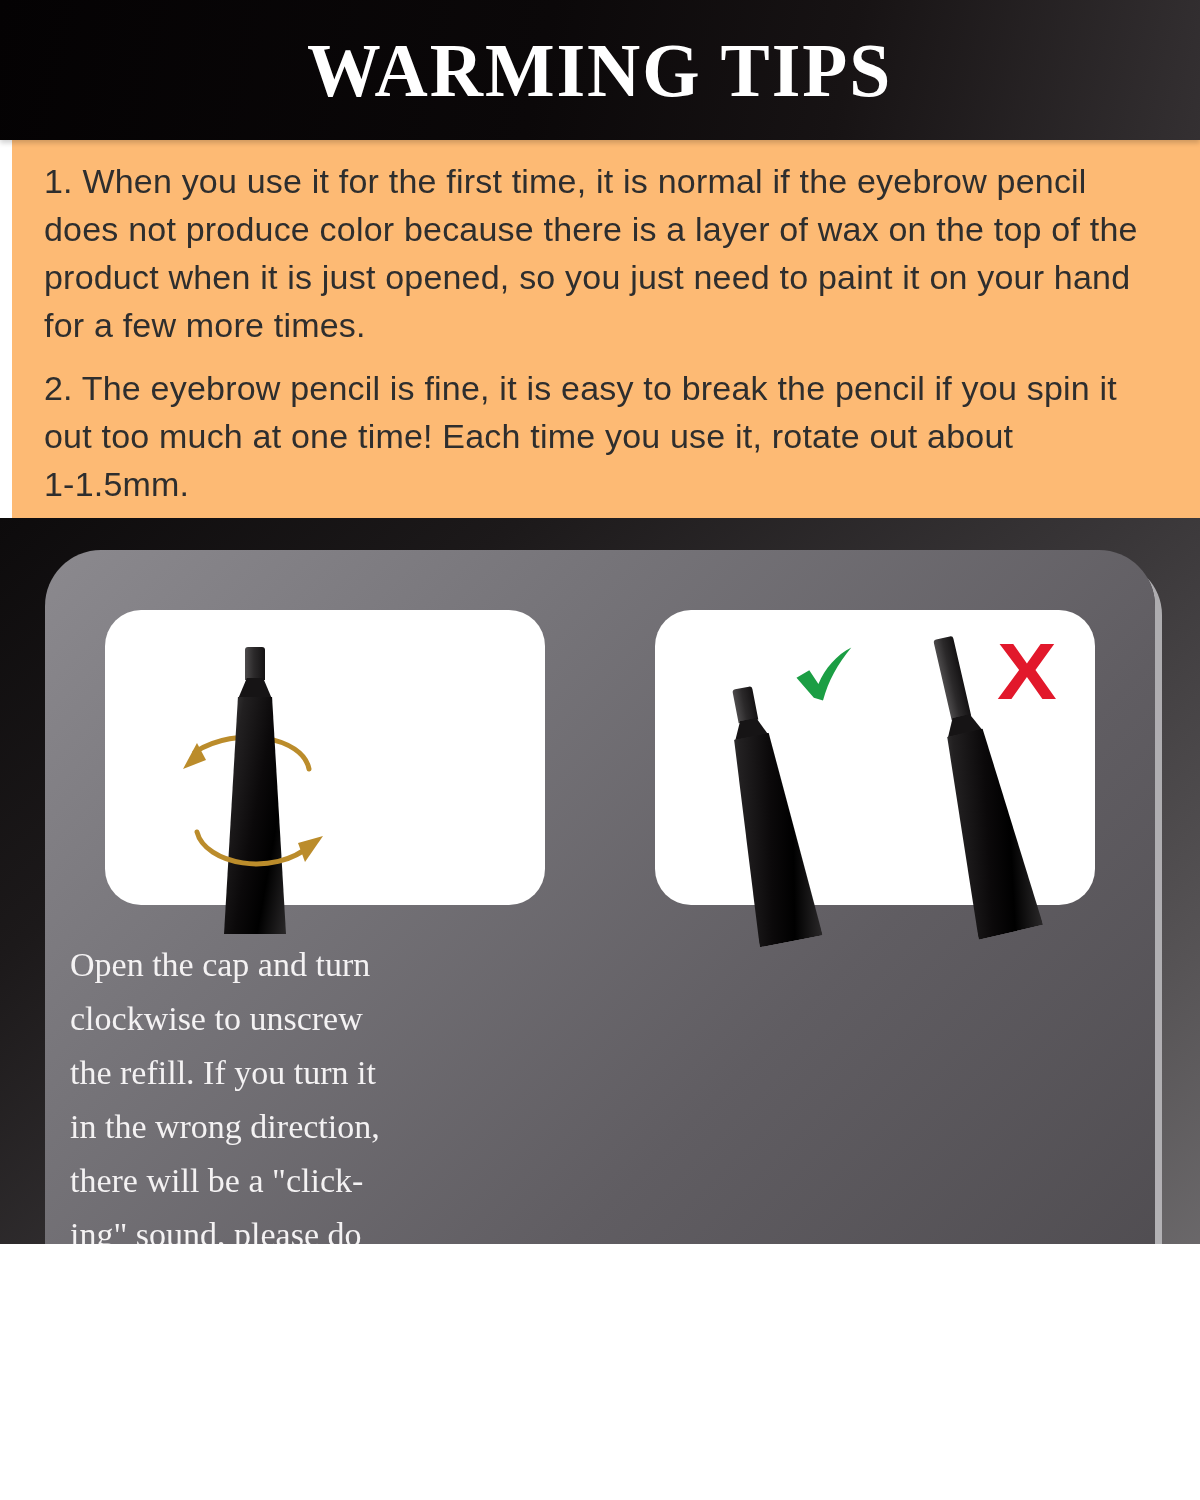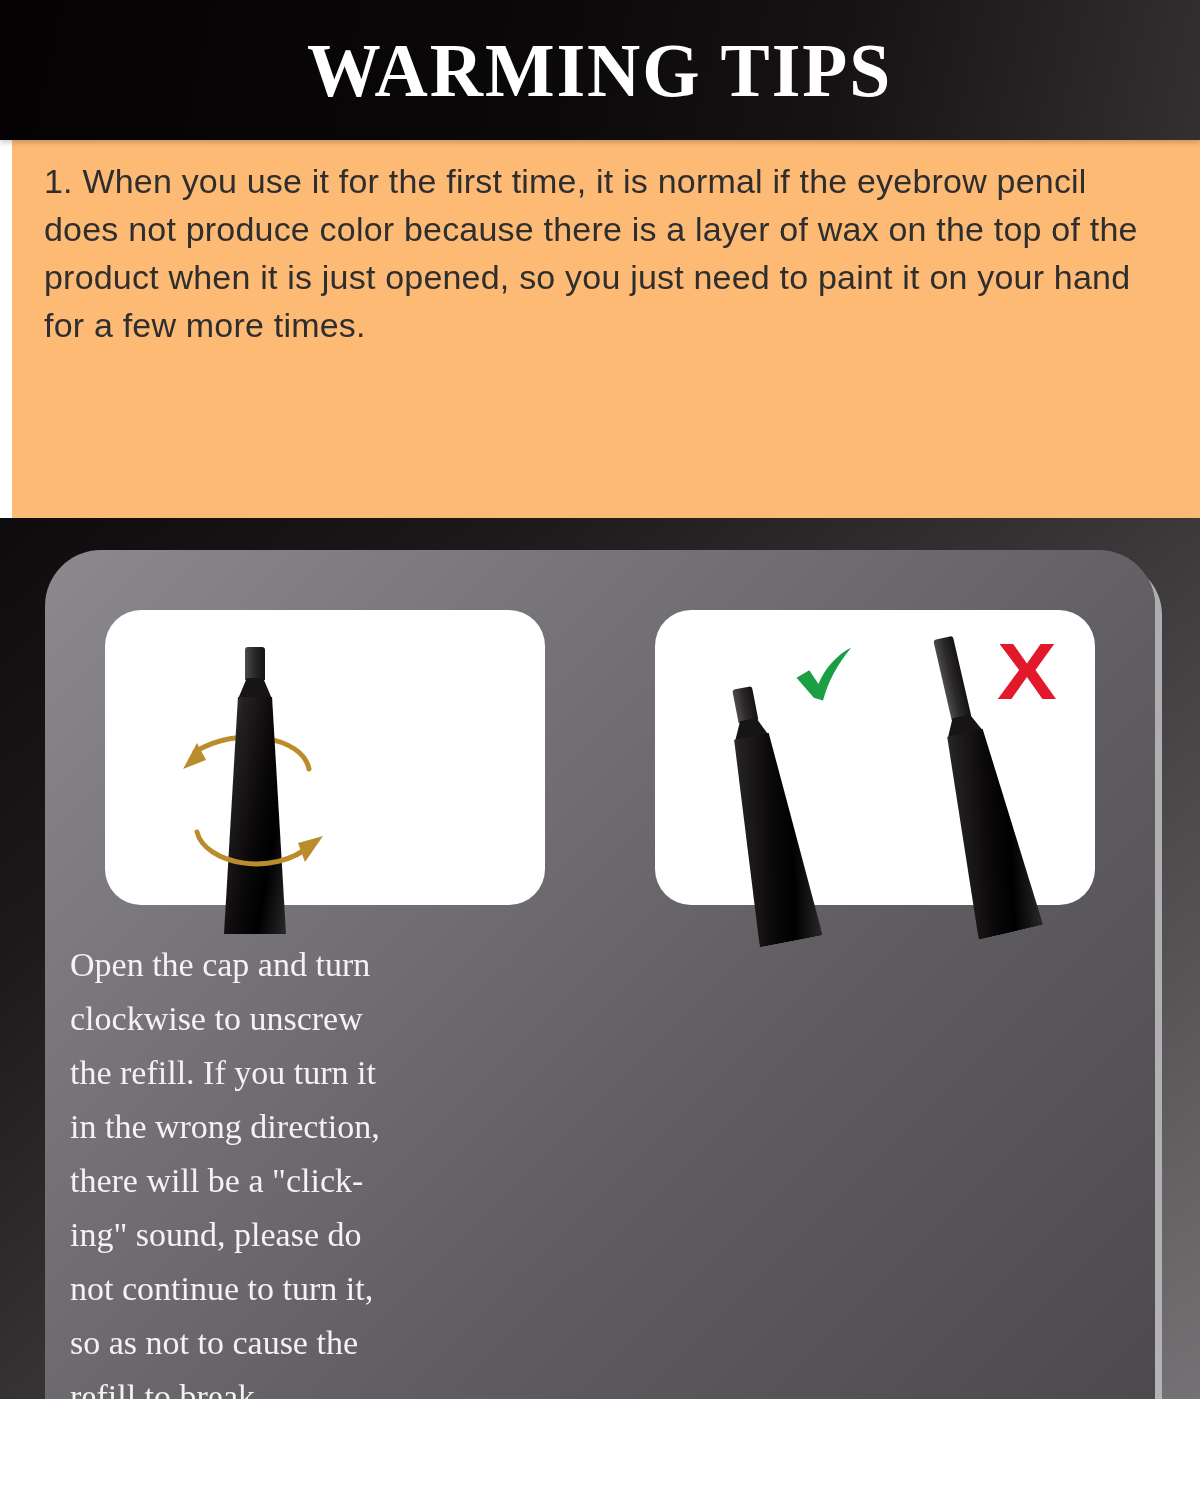--- a/index.html
+++ b/index.html
@@ -1,16 +1,16 @@
 <!DOCTYPE html>
 <html><head>
 <meta charset="utf-8">
 <style>
   html,body{margin:0;padding:0;background:#ffffff;}
-  .page{position:relative;width:1200px;height:1399px;overflow:hidden;
+  .page{position:relative;width:1200px;height:1244px;overflow:hidden;
         font-family:"Liberation Sans",sans-serif;}
 
   
   .banner{position:absolute;left:0;top:0;width:1200px;height:140px;
           background:linear-gradient(102deg,#040203 0%,#0b0809 45%,#171314 70%,#343032 100%);
           display:flex;align-items:center;justify-content:center;
           box-shadow:0 3px 5px rgba(0,0,0,.18);z-index:3;}
   .banner h1{margin:0;color:#ffffff;font-family:"Liberation Serif",serif;
              font-weight:bold;font-size:76px;letter-spacing:2px;
              transform:scaleX(.97);white-space:nowrap;}
@@ -83,20 +83,23 @@
 
   <div class="banner">
     <h1>WARMING TIPS</h1>
   </div>
 
   <div class="intro">
     <p class="tip">1. When you use it for the first time, it is normal if the eyebrow pencil
 does not produce color because there is a layer of wax on the top of the
 product when it is just opened, so you just need to paint it on your hand
 for a few more times.</p>
+    <p class="tip">2. The eyebrow pencil is fine, it is easy to break the pencil if you spin it
+out too much at one time! Each time you use it, rotate out about
+1-1.5mm.</p>
   </div>
 
   <div class="stage">
     <div class="panel">
 
       <div class="card card-left">
         <svg class="arrow-svg arrow-top" viewBox="0 0 140 60">
           <path d="M134 44 C128 12, 62 0, 20 27" fill="none" stroke-width="5" stroke-linecap="round" stroke="#bb8c2b"></path>
           <path d="M8 44 L22 18 L31 35 Z" fill="#bb8c2b"></path>
         </svg>

